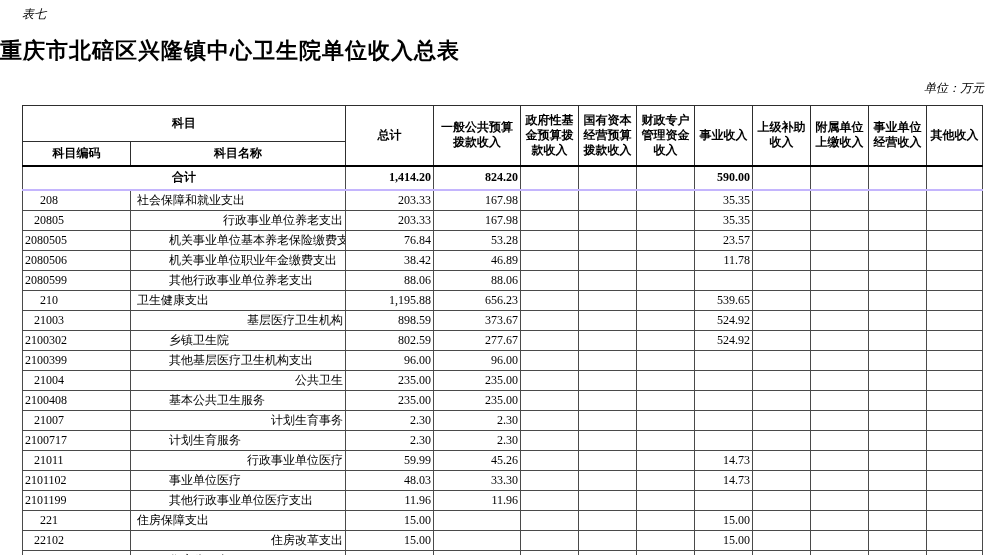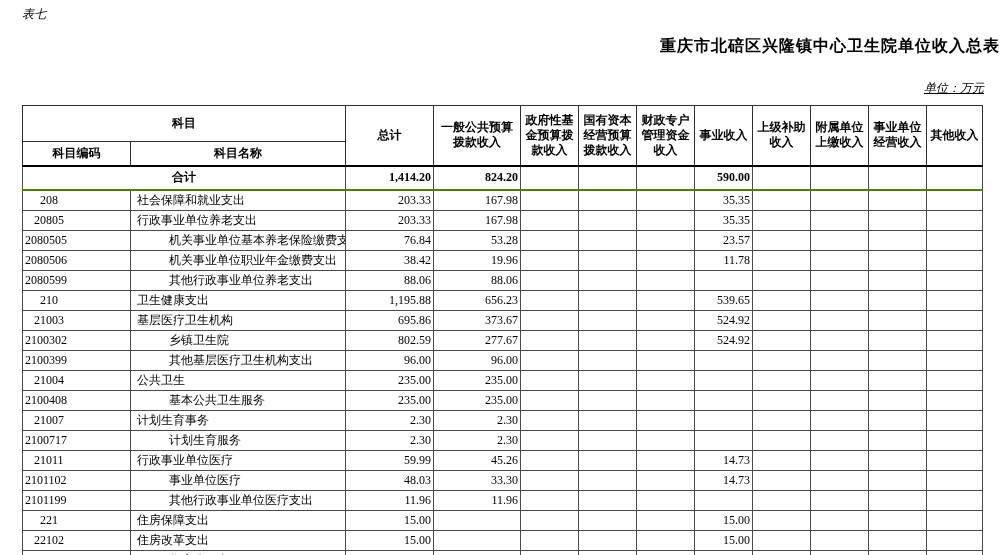--- a/index.html
+++ b/index.html
@@ -10,26 +10,26 @@
     overflow: hidden;
     font-family: "Liberation Serif", "DejaVu Serif", serif;
     color: #000;
   }
   .sheet-label {
     position: absolute; left: 22px; top: 6px;
     font-size: 12px; font-style: italic; font-weight: normal;
   }
   .title {
     position: absolute; top: 36px; left: 0; width: 100%;
-    text-align: right; font-size: 16px; font-weight: bold;
+    text-align: left; font-size: 22px; font-weight: bold;
     letter-spacing: 1px;
   }
   .unit-note {
     position: absolute; top: 80px; right: 16px;
-    font-size: 12px; font-style: italic; text-decoration: underline;
+    font-size: 12px; font-style: italic;
   }
   table.income-table {
     position: absolute; left: 22px; top: 105px;
     width: 960px; border-collapse: collapse; table-layout: fixed;
     font-size: 12px;
   }
   table.income-table th, table.income-table td {
     border: 1px solid #4a4a4a;
     padding: 0 2px;
     overflow: hidden;
@@ -50,31 +50,31 @@
     height: 19px;
     border-left-color: #2e2e2e;
     border-right-color: #2e2e2e;
     border-top-color: #9a9a9a;
     border-bottom-color: #9a9a9a;
   }
   tbody tr.total td {
     height: 22px;
     font-weight: bold;
     border-top: 2px solid #000;
-    border-bottom: 2px solid #4d7c0f;
+    border-bottom: 2px solid #c4b5fd;
   }
   tbody tr:last-child td { border-bottom: 2px solid #1a1a1a; }
   td.num { text-align: right; padding-right: 5px; }
   td.total-label { text-align: center; }
   td.code { text-align: left; }
   td.code.lv0 { padding-left: 17px; }
   td.code.lv1 { padding-left: 11px; margin-left: 48px; }
   td.code.lv2 { }
   td.name.lv0 { padding-left: 6px; }
-  td.name.lv1 { padding-left: 6px; }
+  td.name.lv1 { padding-left: 6px; text-align: right; }
   td.name.lv2 { padding-left: 38px; }
 </style>
 </head>
 <body>
 
 <div class="sheet-label">表七</div>
 <div class="title">重庆市北碚区兴隆镇中心卫生院单位收入总表</div>
 <div class="unit-note">单位：万元</div>
 
 <table class="income-table">
@@ -164,21 +164,21 @@
         <td class="num">23.57</td>
         <td class="num"></td>
         <td class="num"></td>
         <td class="num"></td>
         <td class="num"></td>
       </tr>
       <tr>
         <td class="code lv2">2080506</td>
         <td class="name lv2">机关事业单位职业年金缴费支出</td>
         <td class="num">38.42</td>
-        <td class="num">19.96</td>
+        <td class="num">46.89</td>
         <td class="num"></td>
         <td class="num"></td>
         <td class="num"></td>
         <td class="num">11.78</td>
         <td class="num"></td>
         <td class="num"></td>
         <td class="num"></td>
         <td class="num"></td>
       </tr>
       <tr>
@@ -205,21 +205,21 @@
         <td class="num"></td>
         <td class="num">539.65</td>
         <td class="num"></td>
         <td class="num"></td>
         <td class="num"></td>
         <td class="num"></td>
       </tr>
       <tr>
         <td class="code lv1">21003</td>
         <td class="name lv1">基层医疗卫生机构</td>
-        <td class="num">695.86</td>
+        <td class="num">898.59</td>
         <td class="num">373.67</td>
         <td class="num"></td>
         <td class="num"></td>
         <td class="num"></td>
         <td class="num">524.92</td>
         <td class="num"></td>
         <td class="num"></td>
         <td class="num"></td>
         <td class="num"></td>
       </tr>

